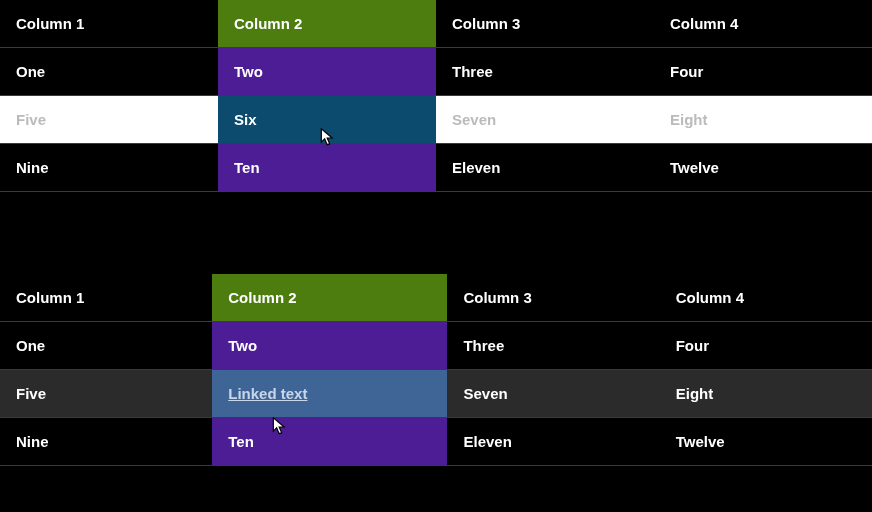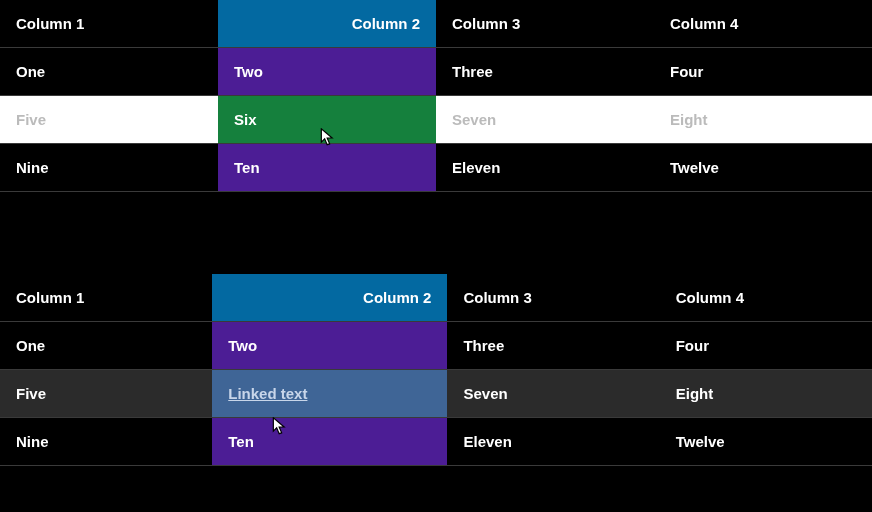--- a/index.html
+++ b/index.html
@@ -19,29 +19,28 @@
     border-bottom: 1px solid #3a3a3a;
     position: relative;
   }
   .table th {
     font-weight: 700;
   }
   .col-highlight {
     background: #4c1d95;
   }
   .col-highlight.header-cell {
-    background: #0369a1;
-    text-align: right;
+    background: #4d7c0f;
   }
   .row-hovered-top td {
     background: #fff;
     color: #bbb;
   }
   .row-hovered-top td.col-highlight {
-    background: #15803d;
+    background: #0c4a6e;
     color: #fff;
     margin-top: 20px;
   }
   .row-hovered-bottom td {
     background: #2b2b2b;
     color: #fff;
   }
   .row-hovered-bottom td.col-highlight {
     background: #3f6596;
     color: #fff;

